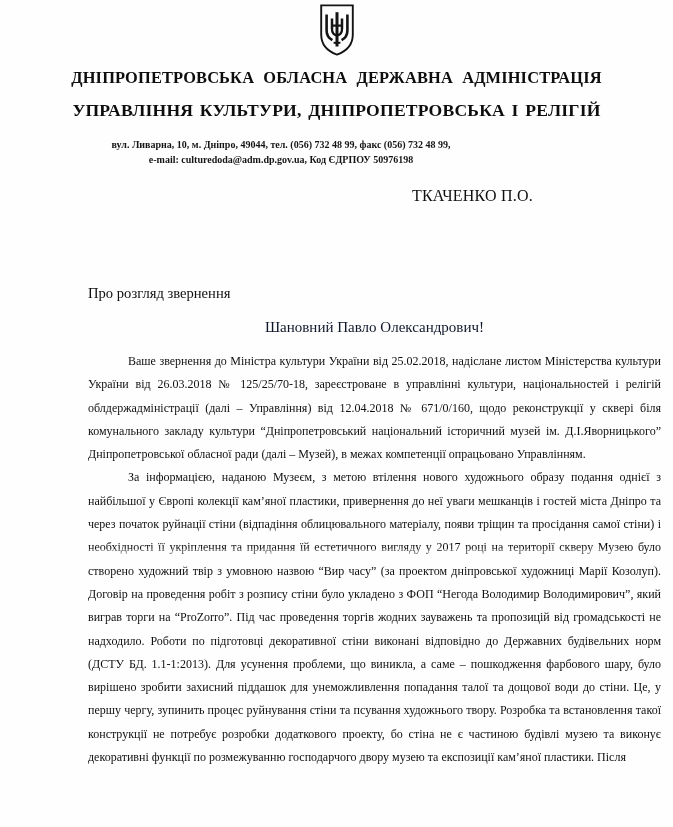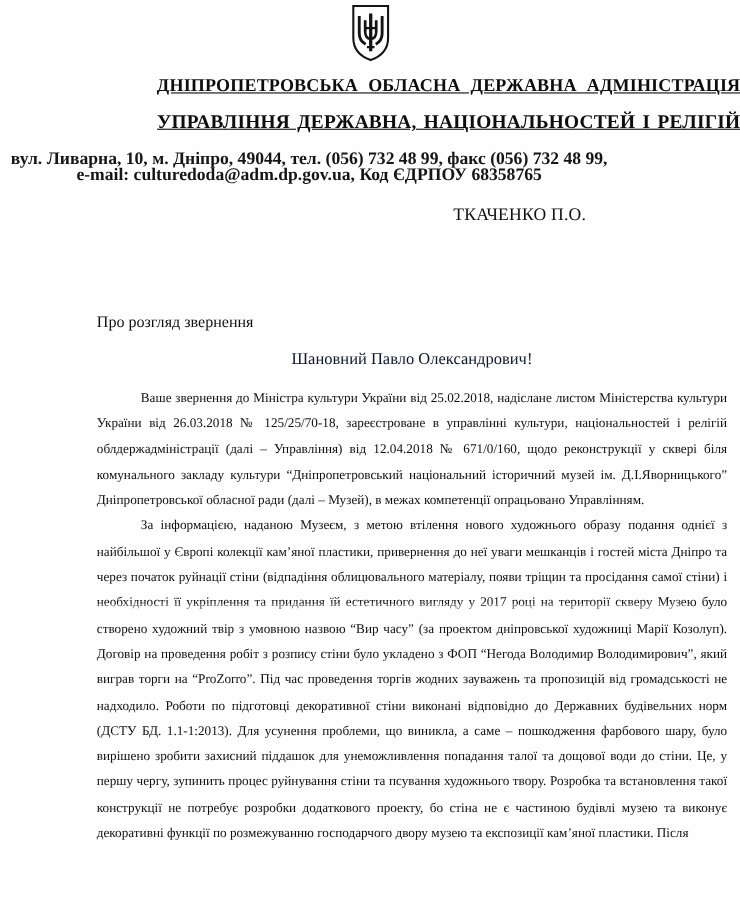--- a/index.html
+++ b/index.html
@@ -39,46 +39,45 @@
     width: 36px;
     height: 52px;
     display: block;
   }
 
   
   .org-head {
     position: absolute;
     left: 0;
     width: 673px;
-    text-align: right;
+    text-align: center;
     font-weight: bold;
     color: #0d0d0d;
     white-space: nowrap;
-    text-decoration: underline;
   }
   .org-head-1 {
     top: 68px;
     font-size: 16.4px;
     letter-spacing: 0.15px;
     word-spacing: 5px;
   }
   .org-head-2 {
     top: 100px;
     font-size: 17.6px;
     letter-spacing: 0.2px;
     word-spacing: 2px;
   }
 
   
   .contact {
     position: absolute;
     left: 0;
     width: 562px;
     text-align: center;
-    font-size: 16px;
+    font-size: 10px;
     line-height: 15px;
     color: #151515;
     font-weight: 600;
   }
   .contact-1 { top: 137px; }
   .contact-2 { top: 152px; }
 
   
   .addressee {
     position: absolute;
@@ -166,25 +165,25 @@
       <path d="M23.0 25.0 C23.0 29.2 20.8 31.0 18 31.4" fill="none" stroke="#141414" stroke-width="2.3"></path>
 
       <path d="M12.4 21.6 H23.6" fill="none" stroke="#141414" stroke-width="2.2"></path>
 
       <path d="M14.6 38.8 H21.4" fill="none" stroke="#141414" stroke-width="2.0"></path>
     </svg>
   </div>
 
   <div class="org-head org-head-1">ДНІПРОПЕТРОВСЬКА  ОБЛАСНА  ДЕРЖАВНА  АДМІНІСТРАЦІЯ</div>
 
-  <div class="org-head org-head-2">УПРАВЛІННЯ ДЕРЖАВНА, НАЦІОНАЛЬНОСТЕЙ І РЕЛІГІЙ</div>
+  <div class="org-head org-head-2">УПРАВЛІННЯ КУЛЬТУРИ, ДНІПРОПЕТРОВСЬКА І РЕЛІГІЙ</div>
 
   <div class="contact contact-1">вул. Ливарна, 10, м. Дніпро, 49044, тел. (056) 732 48 99, факс (056) 732 48 99,</div>
 
-  <div class="contact contact-2">e-mail: culturedoda@adm.dp.gov.ua, Код ЄДРПОУ 68358765</div>
+  <div class="contact contact-2">e-mail: culturedoda@adm.dp.gov.ua, Код ЄДРПОУ 50976198</div>
 
   <div class="addressee">ТКАЧЕНКО П.О.</div>
 
   <div class="subject">Про розгляд звернення</div>
 
   <div class="salutation">Шановний Павло Олександрович!</div>
 
   <div class="body-block">
     <p class="para">Ваше звернення до Міністра культури України від 25.02.2018, надіслане листом Міністерства культури України від 26.03.2018 № 125/25/70-18, зареєстроване в управлінні культури, національностей і релігій облдержадміністрації (далі – Управління) від 12.04.2018 № 671/0/160, щодо реконструкції у сквері біля комунального закладу культури “Дніпропетровський національний історичний музей ім. Д.І.Яворницького” Дніпропетровської обласної ради (далі – Музей), в межах компетенції опрацьовано Управлінням.</p>
     <p class="para">За інформацією, наданою Музеєм, з метою втілення нового художнього образу подання однієї з найбільшої у Європі колекції кам’яної пластики, привернення до неї уваги мешканців і гостей міста Дніпро та через початок руйнації стіни (відпадіння облицювального матеріалу, появи тріщин та просідання самої стіни) і необхідності її укріплення та придання їй естетичного вигляду у 2017 році на території скверу Музею було створено художний  твір з умовною назвою “Вир часу” (за проектом дніпровської художниці Марії Козолуп). Договір на проведення робіт з розпису стіни було укладено з ФОП “Негода Володимир Володимирович”, який виграв торги на “ProZorro”. Під час проведення торгів жодних зауважень та пропозицій від громадськості не надходило. Роботи по підготовці декоративної стіни виконані відповідно до Державних будівельних норм (ДСТУ БД. 1.1-1:2013). Для усунення проблеми, що виникла, а саме – пошкодження фарбового шару, було вирішено зробити захисний піддашок для унеможливлення попадання талої та дощової води до стіни. Це, у першу чергу, зупинить процес руйнування стіни та псування художнього твору. Розробка та встановлення такої конструкції не потребує розробки додаткового проекту, бо стіна не є частиною будівлі музею та виконує декоративні функції по розмежуванню господарчого двору музею та експозиції кам’яної пластики. Після</p>

